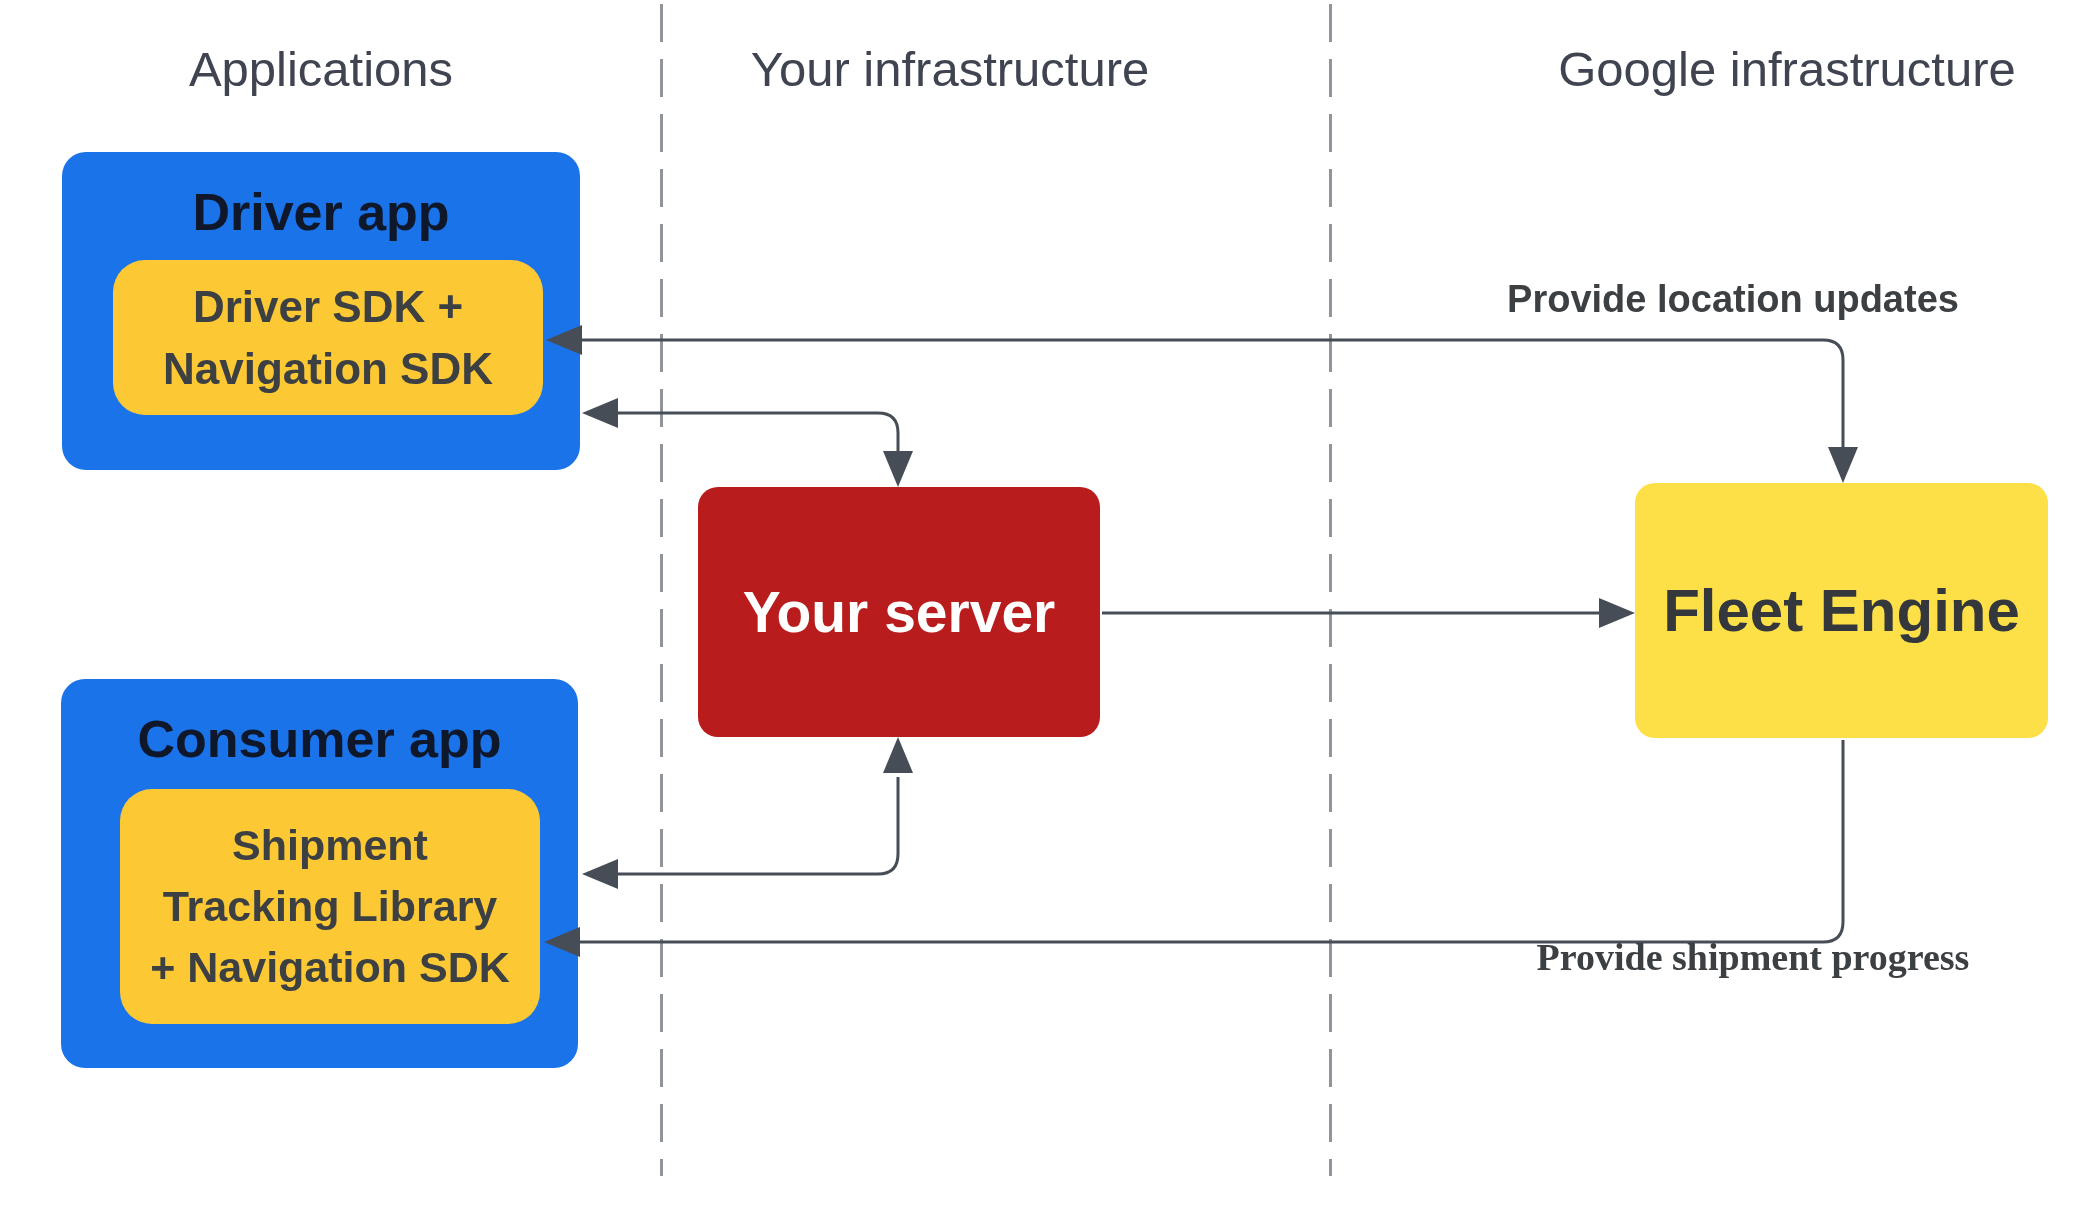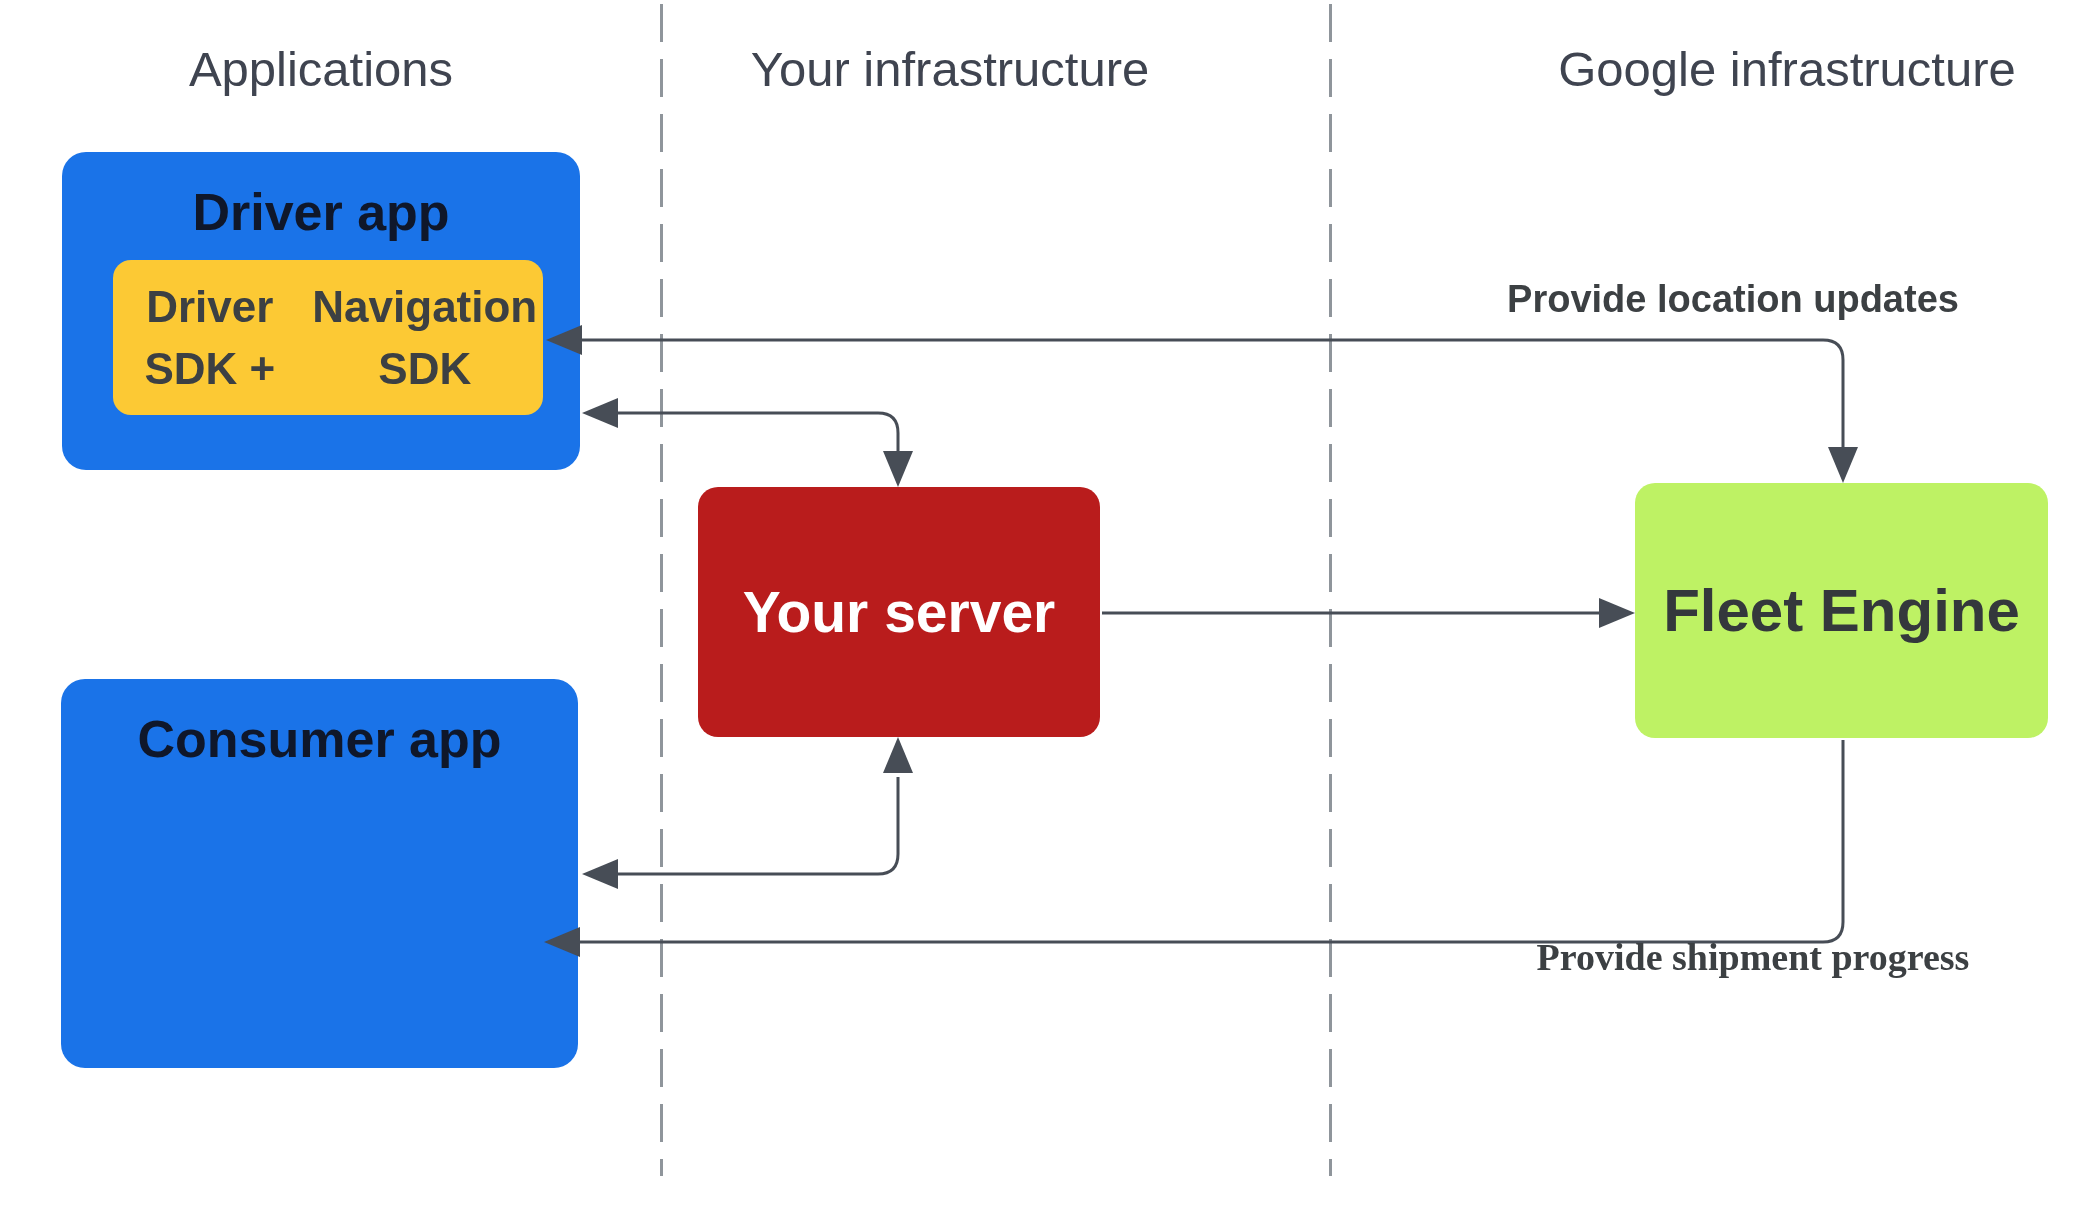--- a/index.html
+++ b/index.html
@@ -27,37 +27,37 @@
     position:absolute;background:#1a73e8;border-radius:24px;
   }
   .driver-app{left:62px;top:152px;width:518px;height:318px;}
   .consumer-app{left:61px;top:679px;width:517px;height:389px;}
   .app-title{
     margin-top:30px;text-align:center;color:#0f172a;
     font-size:52px;font-weight:bold;line-height:60px;
   }
   
   .sdk-box{
-    position:absolute;background:#fcc934;border-radius:18px;
-    display:flex;flex-direction:row;justify-content:center;align-items:center;
+    position:absolute;background:#fcc934;border-radius:32px;
+    display:flex;flex-direction:column;justify-content:center;align-items:center;
     color:#3c4043;font-size:44px;font-weight:bold;line-height:62px;text-align:center;
   }
   .driver-sdk{left:51px;top:108px;width:430px;height:155px;}
   .consumer-sdk{left:59px;top:110px;width:420px;height:235px;font-size:43px;line-height:61px;}
   
   .node-box{
     position:absolute;border-radius:20px;
     display:flex;justify-content:center;align-items:center;text-align:center;
   }
   .your-server{
     left:698px;top:487px;width:402px;height:250px;background:#b91c1c;
     color:#ffffff;font-size:57px;font-weight:bold;
   }
   .fleet-engine{
-    left:1635px;top:483px;width:413px;height:255px;background:#bef264;
+    left:1635px;top:483px;width:413px;height:255px;background:#fde047;
     color:#34383c;font-size:60px;font-weight:bold;
   }
   
   .edges-svg{position:absolute;left:0;top:0;pointer-events:none;}
   .edges-svg path{stroke:#474d56;stroke-width:3;fill:none;}
   .edges-svg polygon{fill:#474d56;stroke:none;}
   
   .edge-label{
     position:absolute;color:#3c4043;font-size:38px;font-weight:bold;line-height:46px;white-space:nowrap;
   }
@@ -80,20 +80,25 @@
   <div class="app-box driver-app">
     <div class="app-title">Driver app</div>
     <div class="sdk-box driver-sdk">
       <span>Driver SDK +</span>
       <span>Navigation SDK</span>
     </div>
   </div>
 
   <div class="app-box consumer-app">
     <div class="app-title">Consumer app</div>
+    <div class="sdk-box consumer-sdk">
+      <span>Shipment</span>
+      <span>Tracking Library</span>
+      <span>+ Navigation SDK</span>
+    </div>
   </div>
 
   <div class="node-box your-server">
     <span>Your server</span>
   </div>
 
   <div class="node-box fleet-engine">
     <span>Fleet Engine</span>
   </div>
 

